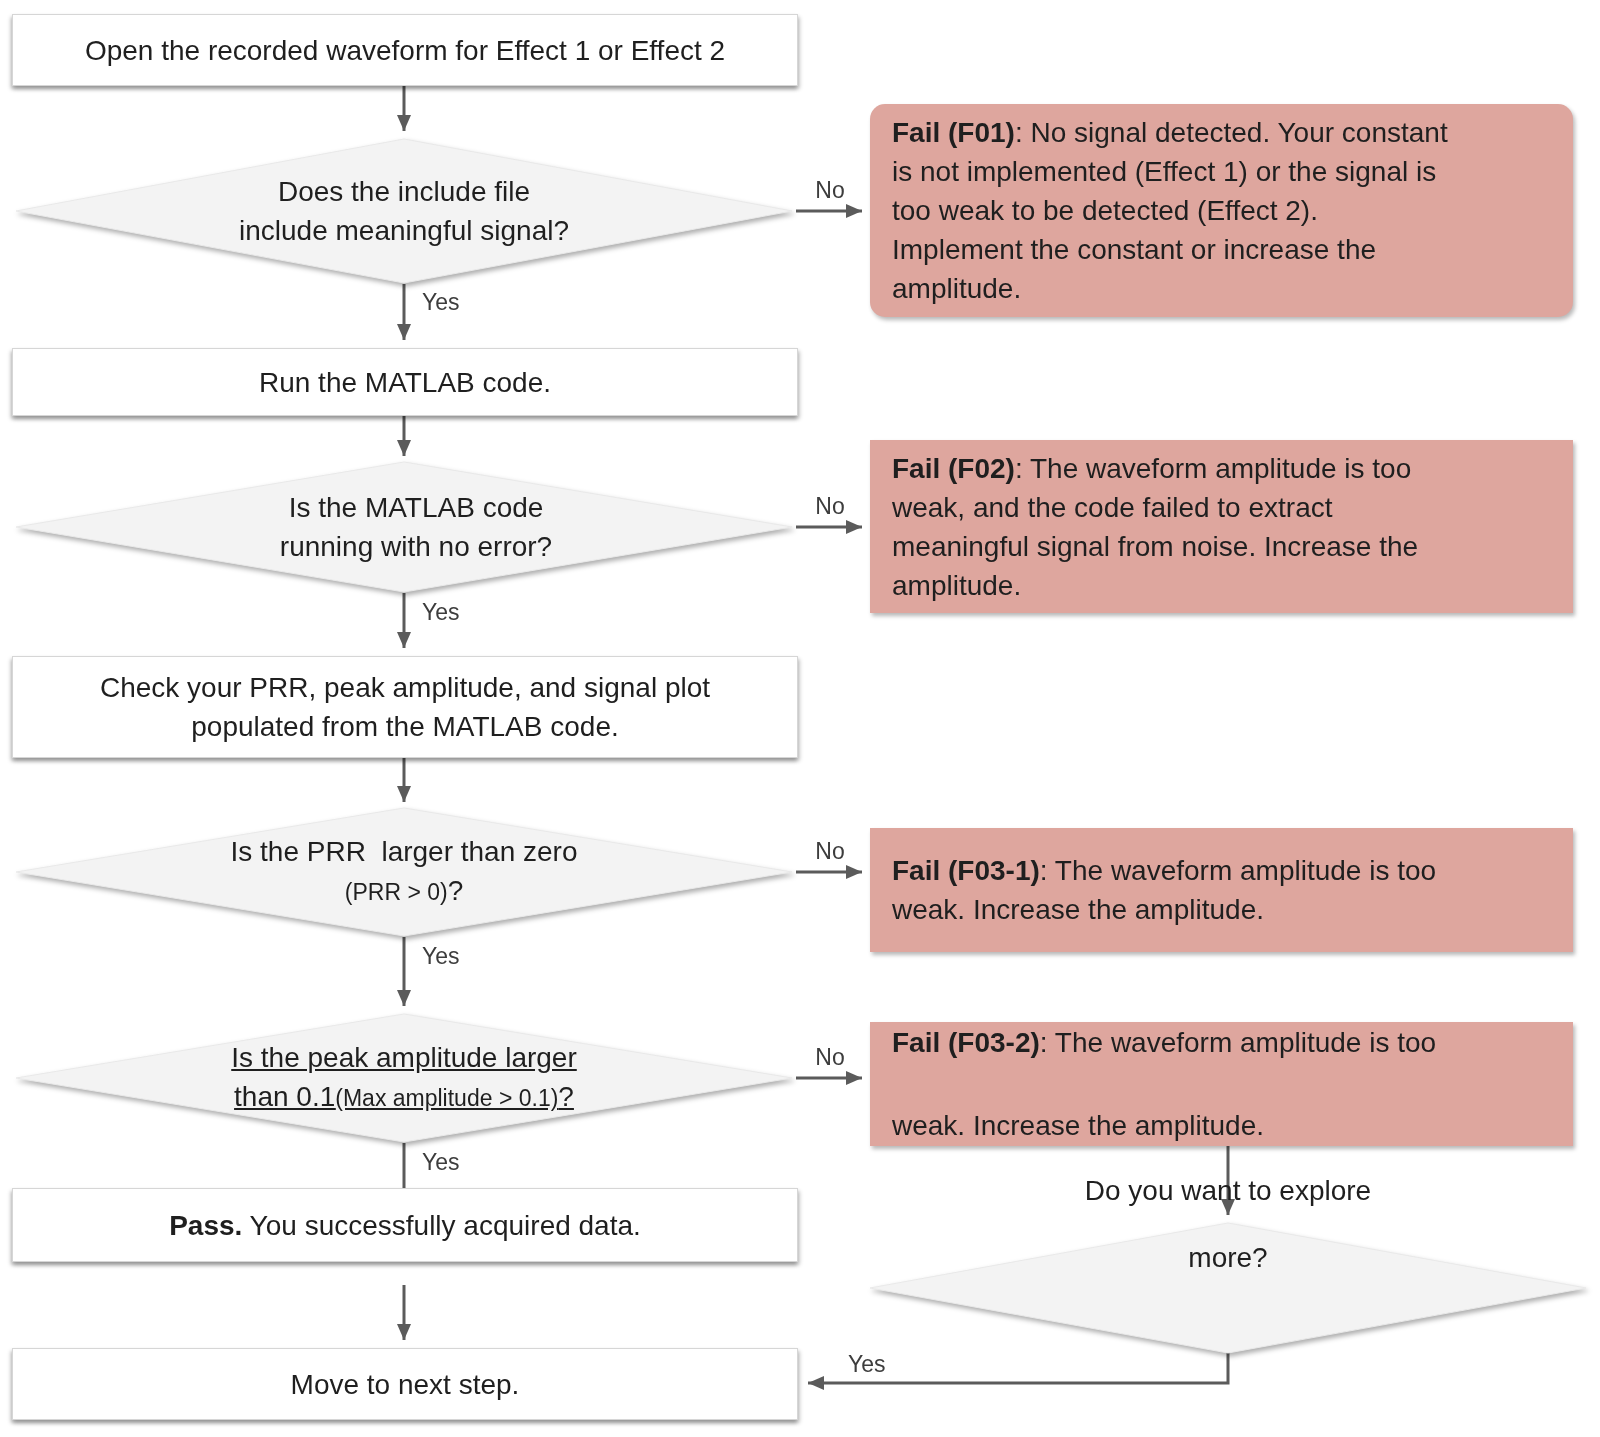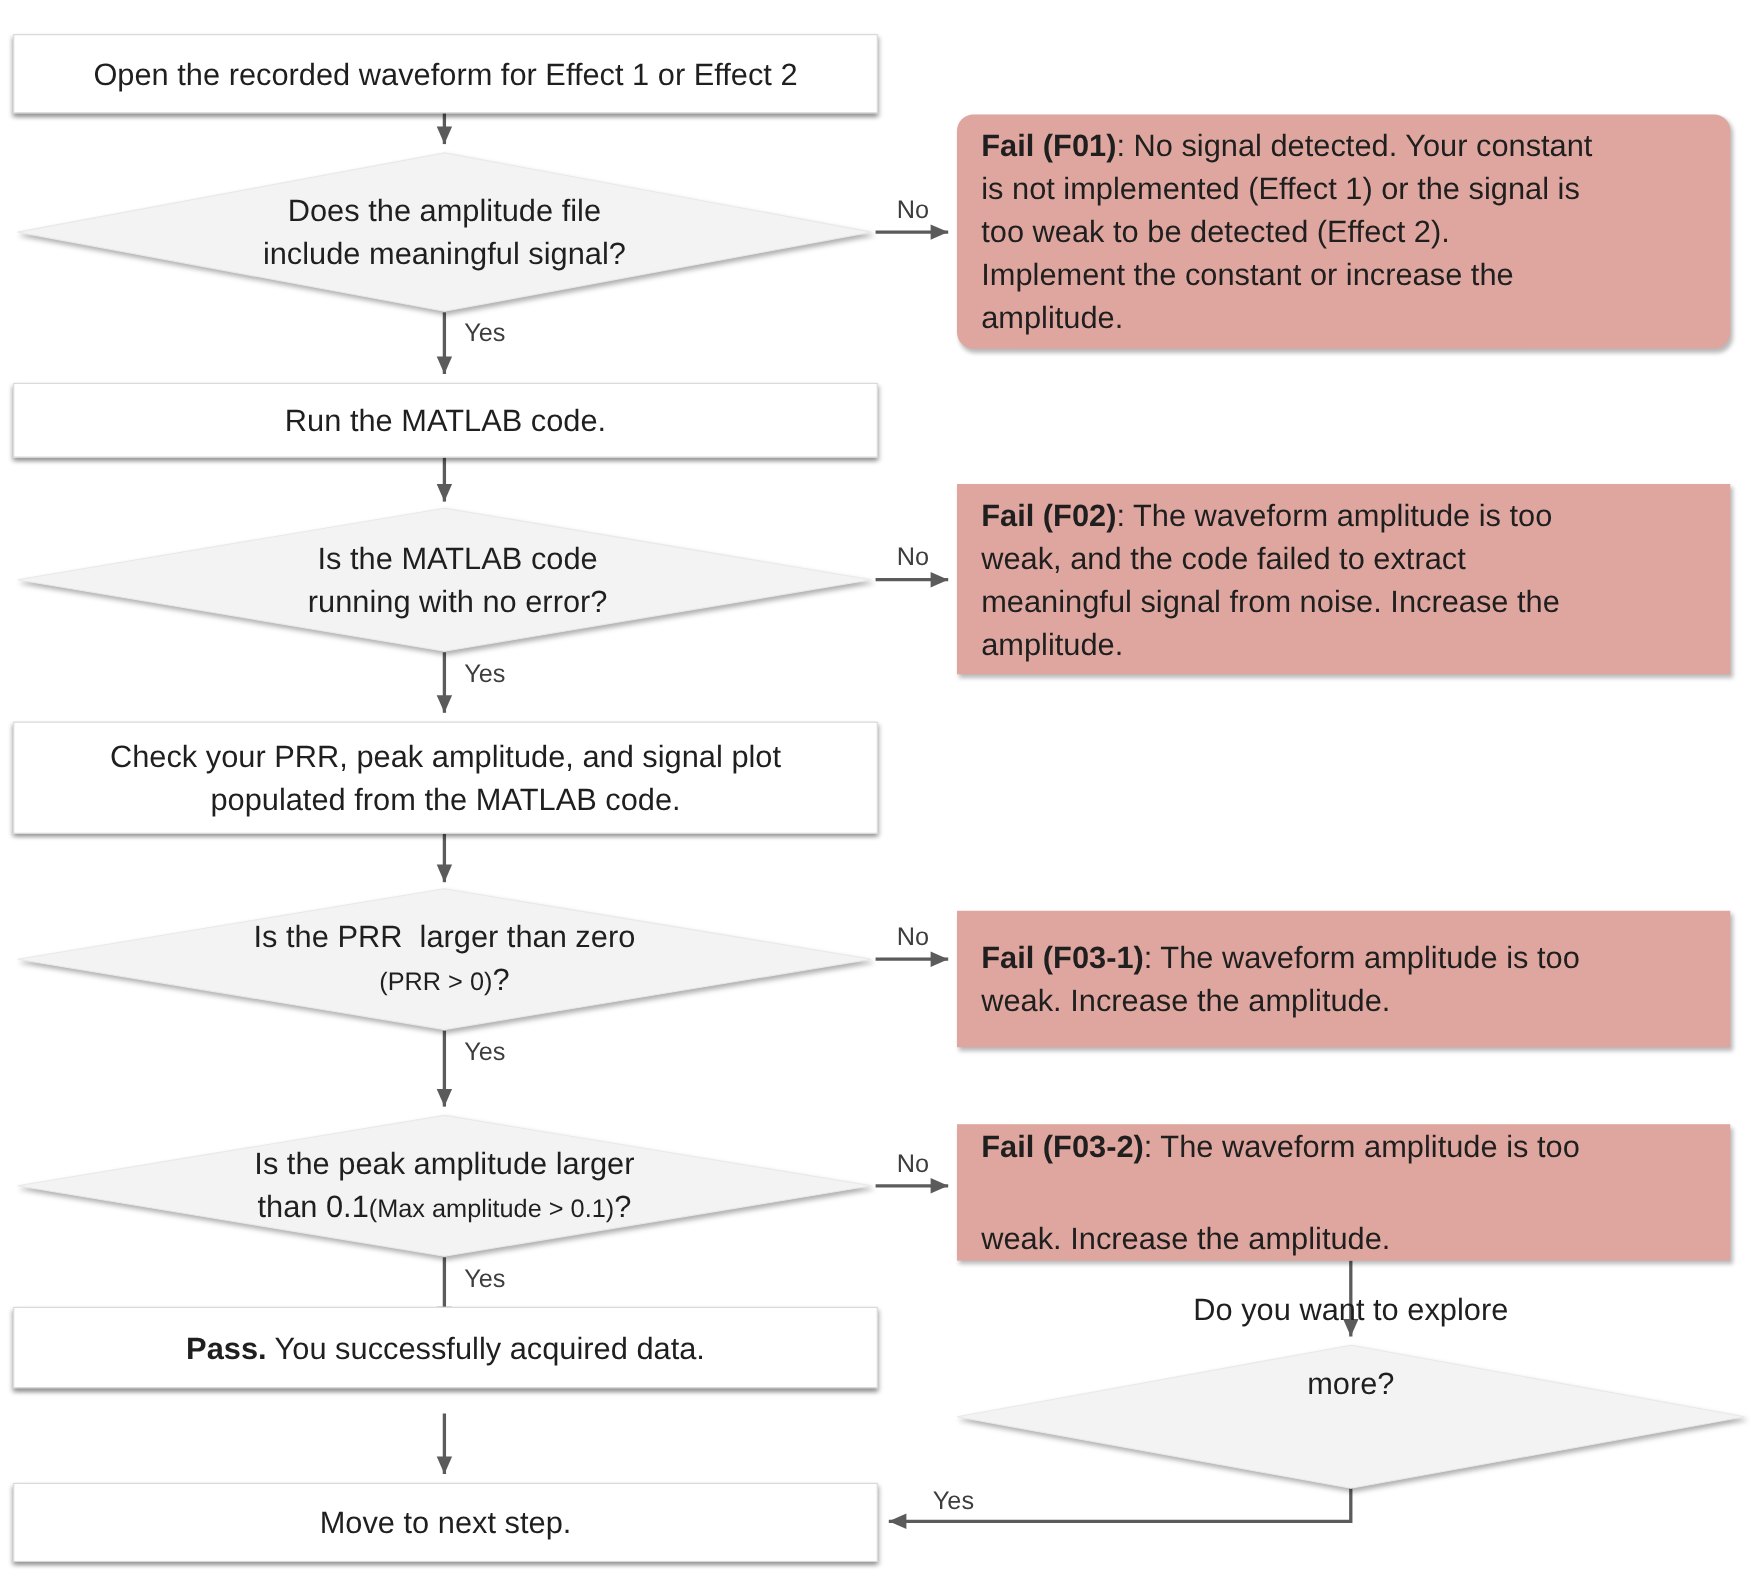--- a/index.html
+++ b/index.html
@@ -76,21 +76,21 @@
     <line class="edge" x1="1228" y1="1146" x2="1228" y2="1215" marker-end="url(#ah)"></line>
     <path class="edge" d="M1228,1353 L1228,1383 L808,1383" marker-end="url(#ah)"></path>
 
     <polygon class="diamond" points="404,139 792,211 404,283 16,211"></polygon>
     <polygon class="diamond" points="404,462 792,527 404,592 16,527"></polygon>
     <polygon class="diamond" points="404,808 792,872 404,936 16,872"></polygon>
     <polygon class="diamond" points="404,1014 792,1078 404,1142 16,1078"></polygon>
     <polygon class="diamond" points="1228,1223 1586,1288 1228,1353 870,1288"></polygon>
   </svg>
 
-  <div class="step" style="left:12px;top:31px;width:784px;height:70px;">
+  <div class="step" style="left:12px;top:14px;width:784px;height:70px;">
     <span>Open the recorded waveform for Effect 1 or Effect 2</span>
   </div>
 
   <div class="step" style="left:12px;top:348px;width:784px;height:66px;">
     <span>Run the MATLAB code.</span>
   </div>
 
   <div class="step" style="left:12px;top:656px;width:784px;height:100px;">
     <div>Check your PRR, peak amplitude, and signal plot</div>
     <div>populated from the MATLAB code.</div>
@@ -123,35 +123,35 @@
     <div class="fline"><b>Fail (F03-1)</b><span>: The waveform amplitude is too</span></div>
     <div class="fline">weak. Increase the amplitude.</div>
   </div>
 
   <div class="fail" style="left:870px;top:1022px;width:703px;height:124px;gap:44px;">
     <div class="fline"><b>Fail (F03-2)</b><span>: The waveform amplitude is too</span></div>
     <div class="fline">weak. Increase the amplitude.</div>
   </div>
 
   <div class="dlabel" style="left:16px;top:139px;width:776px;height:144px;">
-    <div class="dline">Does the amplitude file</div>
+    <div class="dline">Does the include file</div>
     <div class="dline">include meaningful signal?</div>
   </div>
 
   <div class="dlabel" style="left:28px;top:462px;width:776px;height:130px;">
     <div class="dline">Is the MATLAB code</div>
     <div class="dline">running with no error?</div>
   </div>
 
   <div class="dlabel" style="left:16px;top:808px;width:776px;height:128px;">
     <div class="dline">Is the PRR  larger than zero</div>
     <div class="dline"><span class="small">(PRR &gt; 0)</span><span>?</span></div>
   </div>
 
-  <div class="dlabel" style="left:16px;top:1014px;width:776px;height:128px;">
+  <div class="dlabel" style="left:16px;top:1014px;width:776px;height:128px;text-decoration:underline;">
     <div class="dline">Is the peak amplitude larger</div>
     <div class="dline"><span>than 0.1</span><span class="small">(Max amplitude &gt; 0.1)</span><span>?</span></div>
   </div>
 
   <div class="dlabel" style="left:870px;top:1159px;width:716px;height:130px;gap:28px;">
     <div class="dline">Do you want to explore</div>
     <div class="dline">more?</div>
   </div>
 
   <div class="elabel" style="left:422px;top:288px;">Yes</div>

